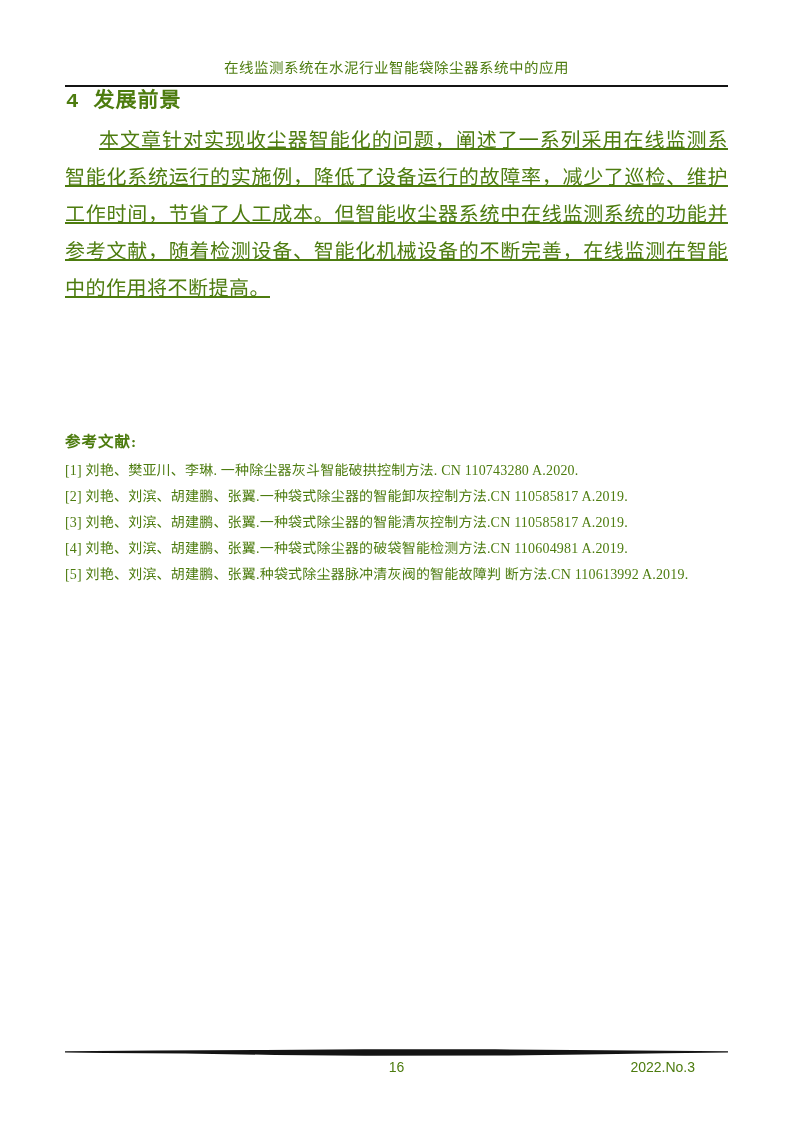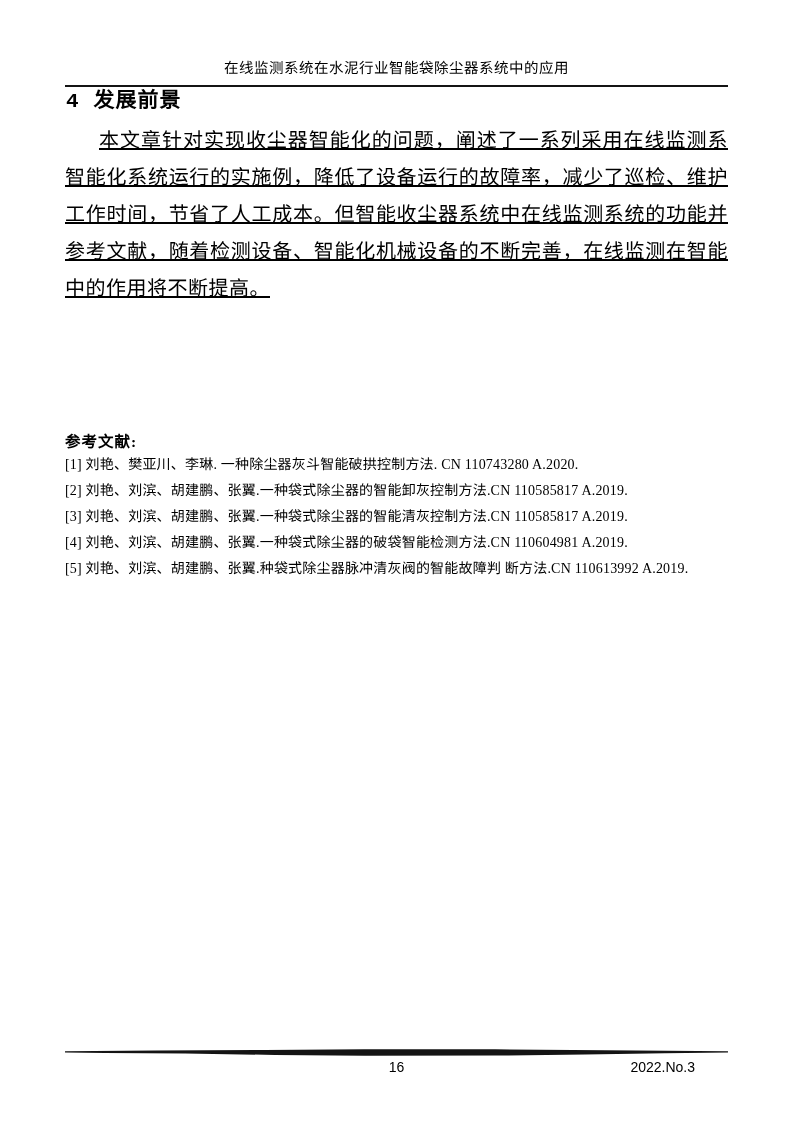--- a/index.html
+++ b/index.html
@@ -3,21 +3,21 @@
 <meta charset="utf-8">
 <style>
   * { margin: 0; padding: 0; box-sizing: border-box; }
   html, body { background: #e8e8e8; }
   .page {
     position: relative;
     width: 793px;
     height: 1122px;
     margin: 0 auto;
     background: #ffffff;
-    color: #000000;
+    color: #4d7c0f;
     font-family: "Liberation Serif", "DejaVu Serif", serif;
     overflow: hidden;
   }
 
   
   .header {
     position: absolute;
     left: 65px;
     width: 663px;
     top: 58px;
@@ -70,20 +70,21 @@
     position: absolute;
     left: 65px;
     width: 663px;
     top: 431px;
   }
   .ref-heading {
     font-size: 15.5px;
     font-weight: bold;
     letter-spacing: 1px;
     line-height: 21px;
+    margin-bottom: 6px;
   }
   .ref-item {
     font-size: 14px;
     line-height: 26px;
     white-space: nowrap;
     letter-spacing: 0.2px;
   }
 
   
   .footer-rule {

